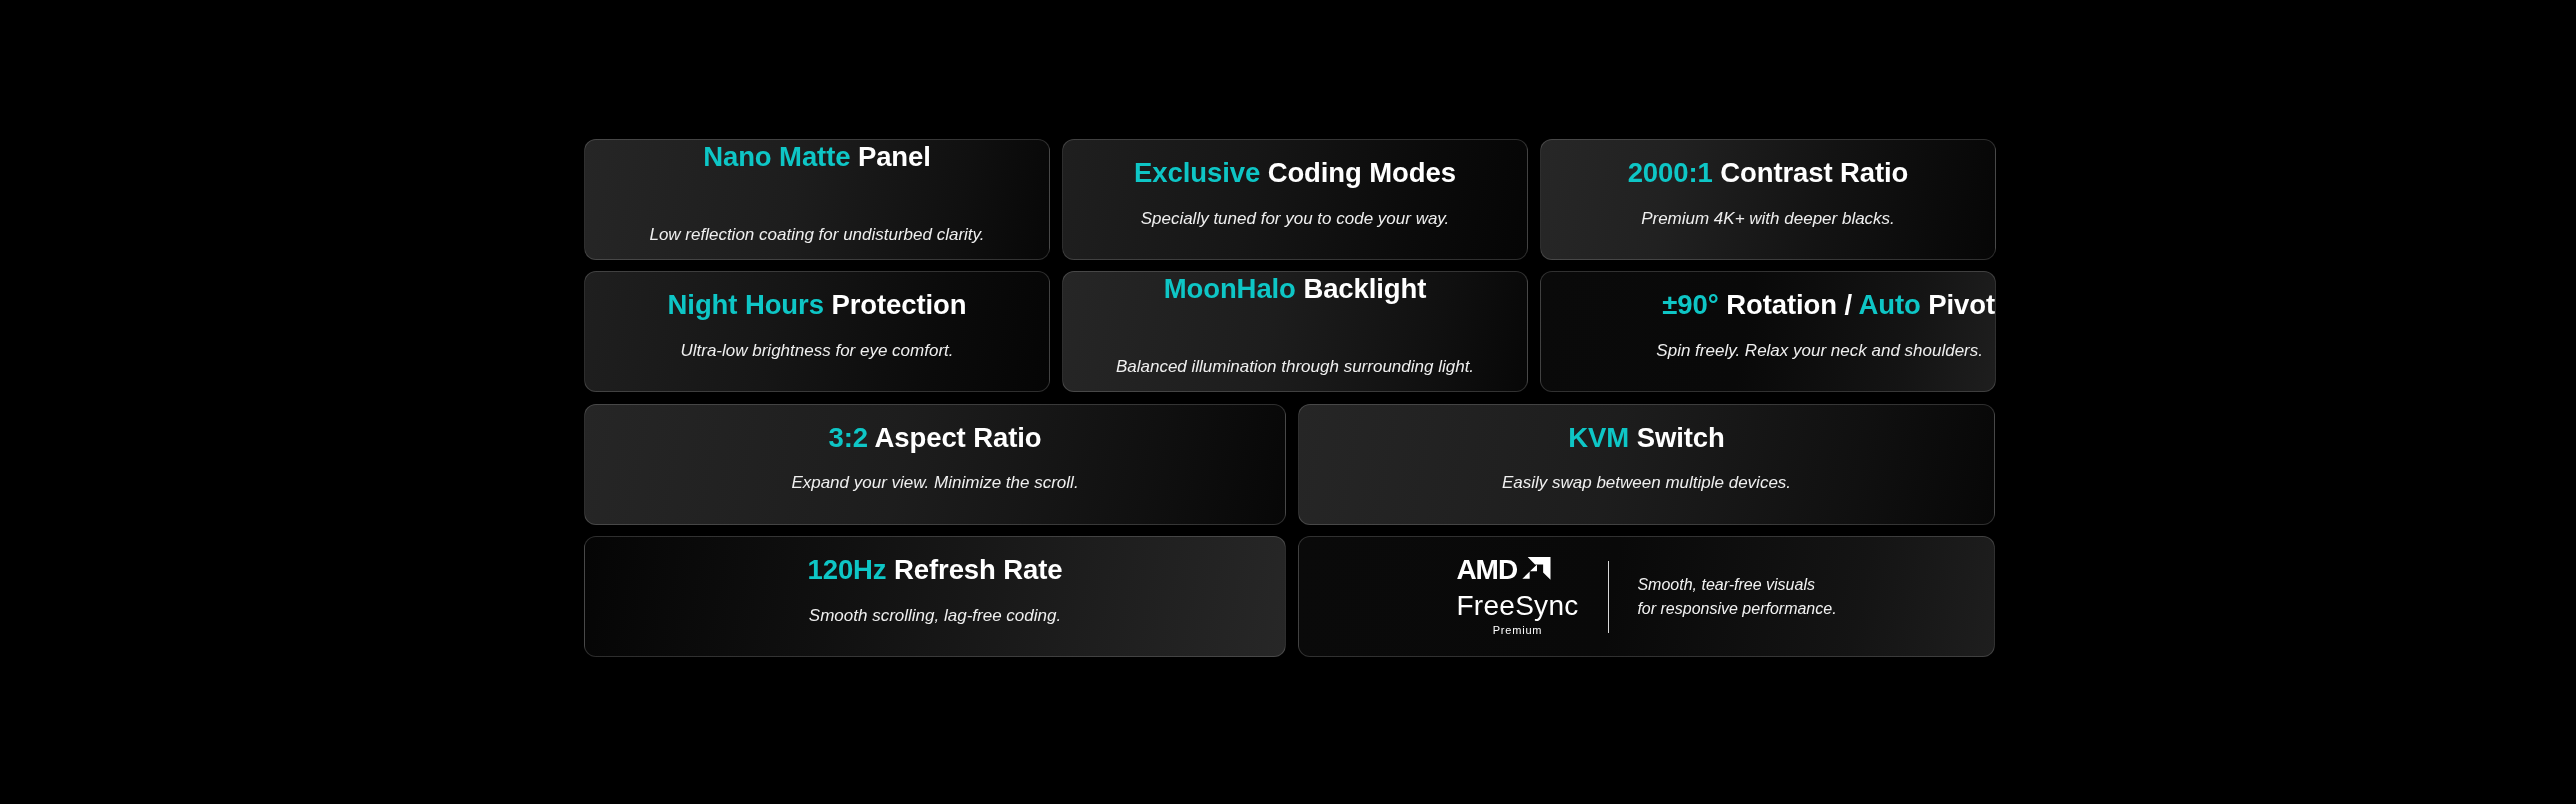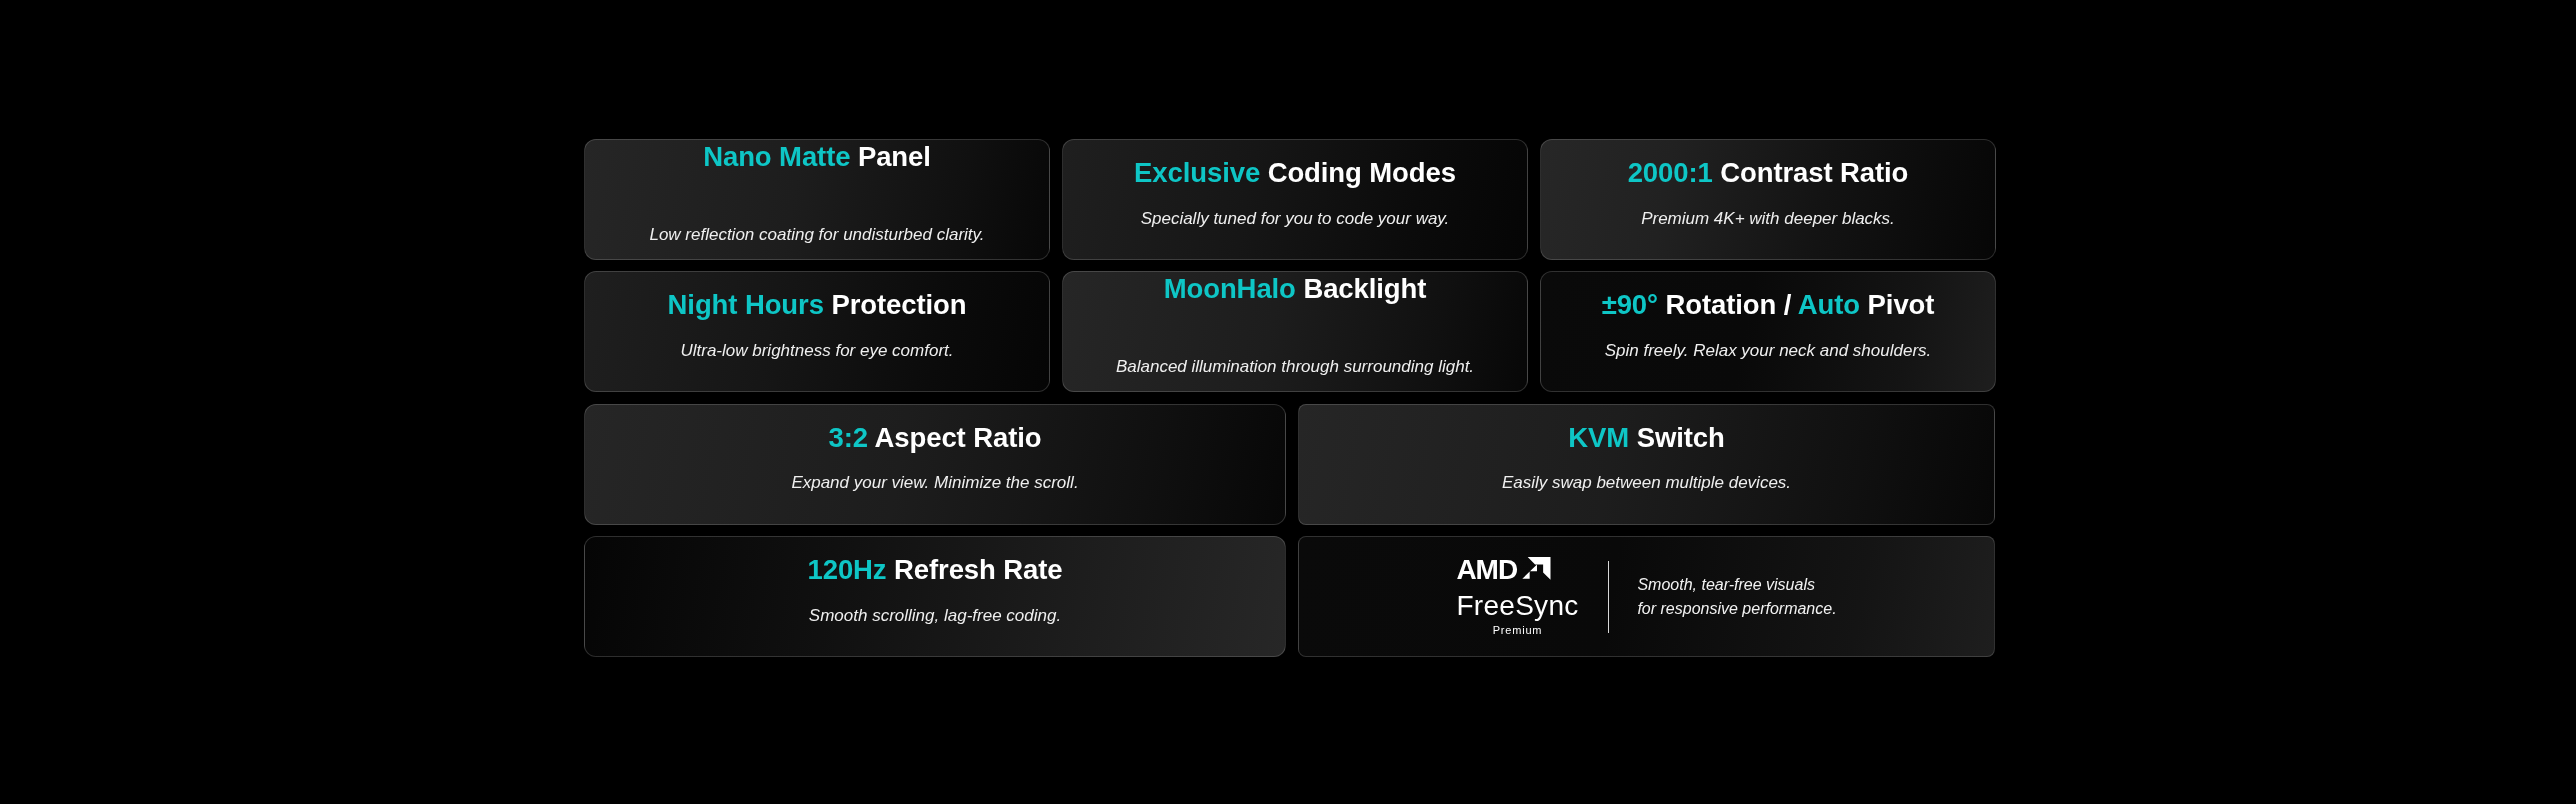--- a/index.html
+++ b/index.html
@@ -39,27 +39,27 @@
   }
   
   .r12 .card{ height:121px; }
   .r12 .c1{ flex:0 0 466px;gap:32px; }
   .r12 .c2{ flex:0 0 466px; }
   .r12 .c3{ flex:0 0 456px; }
 
   
   .r34 .card{ height:121px; }
   .r34 .cL{ flex:0 0 702px;align-items:center; }
-  .r34 .cR{ flex:0 0 697px;border-radius:8px; }
+  .r34 .cR{ flex:0 0 697px; }
 
   
   .g-ltr{ background:linear-gradient(100deg,#272727 0%,#212121 28%,#131313 62%,#060606 100%); }
   .g-rtl{ background:linear-gradient(100deg,#050505 0%,#101010 35%,#1d1d1d 70%,#272727 100%); }
   .g-mid{ background:linear-gradient(100deg,#1f1f1f 0%,#161616 40%,#0b0b0b 75%,#050505 100%); }
-  .g-dark{ background:linear-gradient(100deg,#0a0a0a 0%,#090909 45%,#141414 80%,#1e1e1e 100%); }
+  .g-dark{ background:linear-gradient(100deg,#0a0a0a 0%,#090909 45%,#141414 80%,#1e1e1e 100%);align-items:flex-end; }
   .g-even{ background:linear-gradient(100deg,#262626 0%,#1d1d1d 45%,#101010 80%,#070707 100%); }
 
   .title{
     font-size:27.5px;
     font-weight:700;
     line-height:1.05;
     color:#ffffff;
     letter-spacing:-0.1px;
     white-space:nowrap;
     margin:0 0 8.7px 0;

